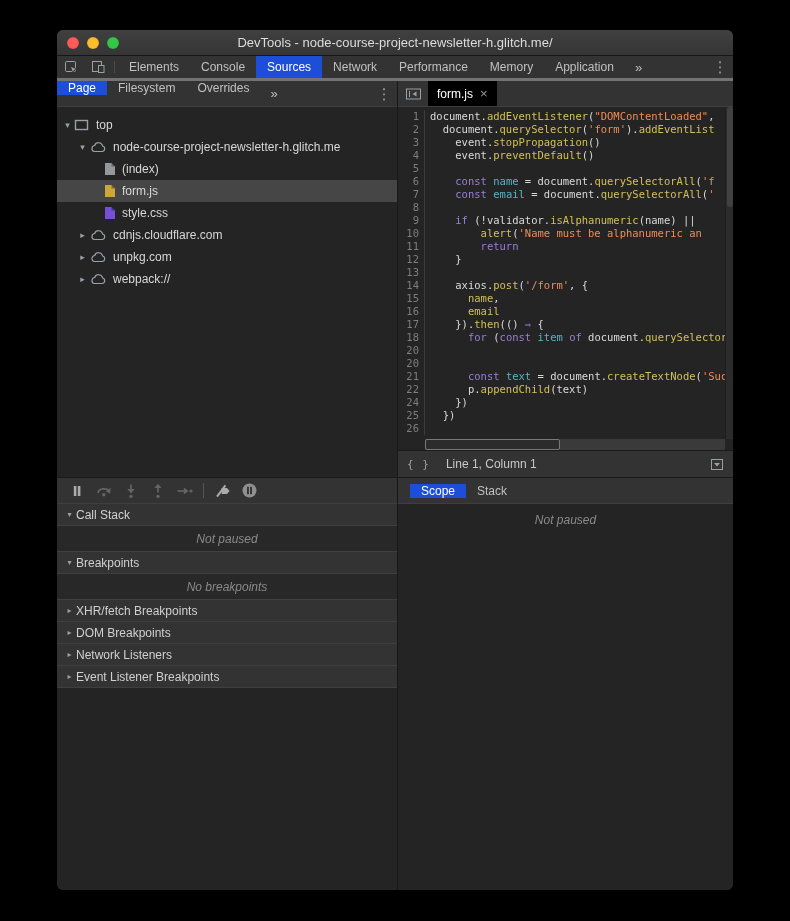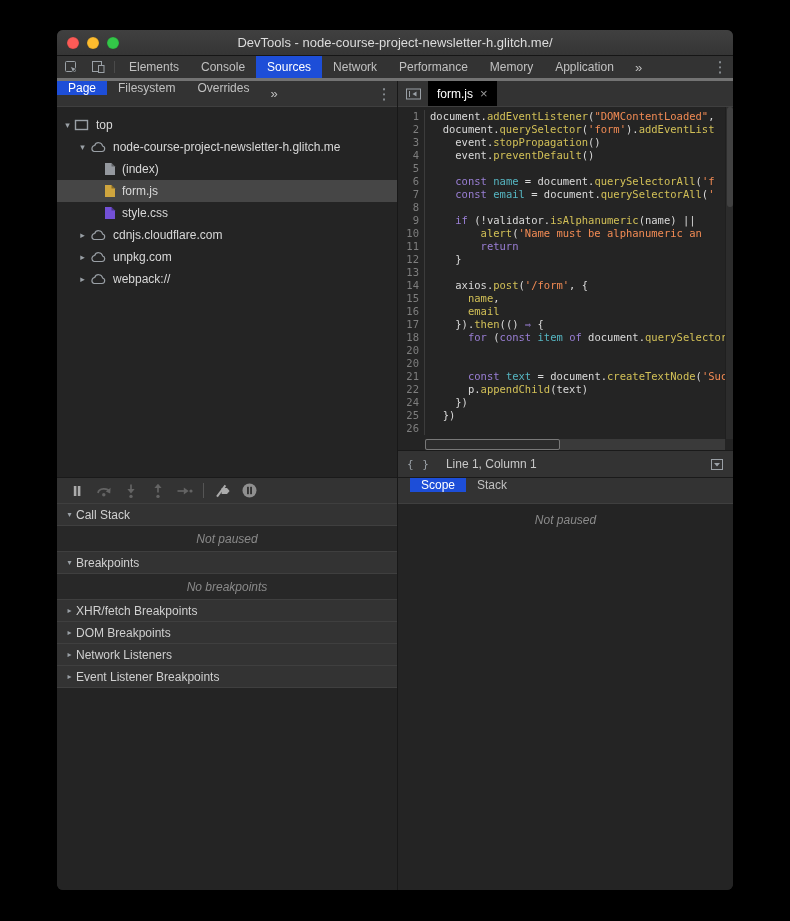--- a/index.html
+++ b/index.html
@@ -335,21 +335,21 @@
         <span class="braces">{ }</span>
         <span>Line 1, Column 1</span>
         <span class="panel-down" id="ic-paneldown">
             <svg width="14" height="13" viewBox="0 0 14 13">
               <rect x="1.5" y="1.5" width="11" height="10" fill="none" stroke="currentColor"></rect>
               <path d="M4 5 h6 L7 8.6 Z" fill="currentColor"></path>
             </svg>
           </span>
       </div>
       <div class="bar scope-tabs">
-        <span id="scope-tabs" style="display:flex;align-items:flex-start">
+        <span id="scope-tabs" style="display:flex;align-items:center">
             <div class="tab selected">Scope</div>
             <div class="tab">Stack</div>
           </span>
       </div>
       <div class="scope-content">
         <span>Not paused</span>
       </div>
     </div>
 
   </div>

